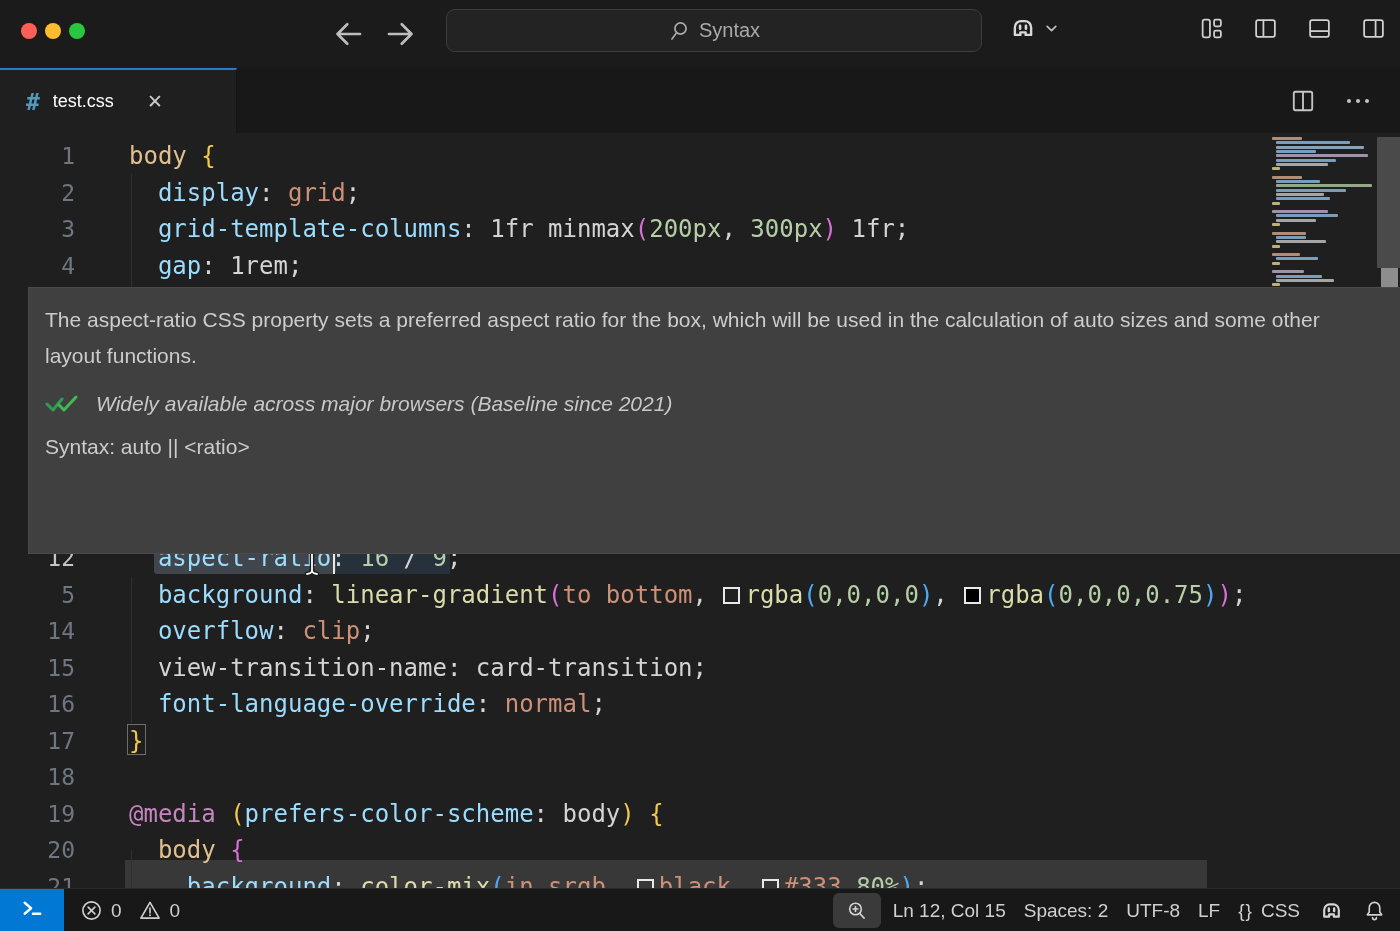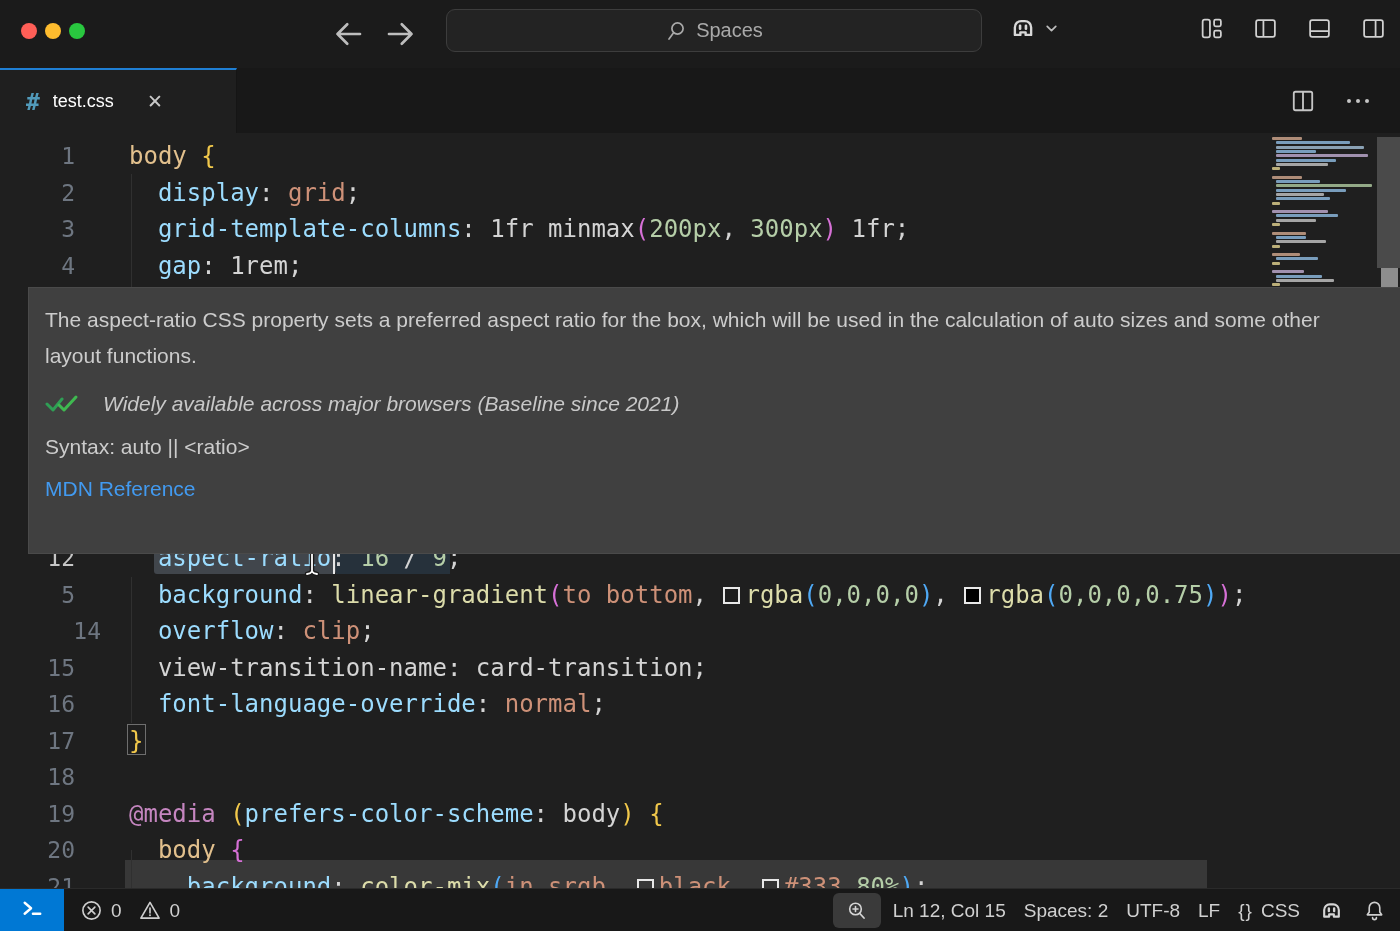--- a/index.html
+++ b/index.html
@@ -64,21 +64,21 @@
   .minimap { position:absolute; left:1270px; top:4px; width:104px; height:150px; }
   .mbar { position:absolute; height:3px; border-radius:1px; opacity:.85; }
   .vscroll-thumb { position:absolute; left:1377px; top:4px; width:23px; height:131px; background:#4a4a4a; }
   .ruler-mark { position:absolute; left:1381px; top:135px; width:17px; height:20px; background:#8d8d8d; }
 
   
   .tooltip { position:absolute; left:28px; top:287px; width:1372px; height:267px; background:#404040;
              border:1px solid #4a4a4a; border-right:none; z-index:5; color:#cccccc;
              padding:14px 20px 0 16px; font-size:21px; }
   .tooltip .para { line-height:36px; max-width:1336px; }
-  .tooltip .baseline-row { margin-top:17px; display:flex; align-items:center; gap:24px; }
+  .tooltip .baseline-row { margin-top:17px; display:flex; align-items:center; gap:17px; }
   .tooltip .baseline-row .bl-text { font-style:italic; color:#c8c8c8; }
   .tooltip .syntax { margin-top:18px; }
   .tooltip .mdn { margin-top:18px; color:#429af0; }
 
   
   .statusbar { position:absolute; left:0; top:888px; width:1400px; height:43px; background:#181818;
                border-top:1px solid #2a2a2a; color:#cfcfcf; font-size:19px;
                display:flex; align-items:center; }
   .remote { position:absolute; left:0; top:0; width:64px; height:43px; background:#0078d4;
             display:flex; align-items:center; justify-content:center; }
@@ -109,21 +109,21 @@
       <svg class="icon" width="36" height="36" viewBox="0 0 24 24">
         <path d="M4 12 H19 M12.5 5.5 L19 12 l-6.5 6.5" stroke="#bdbdbd" stroke-width="1.8" fill="none" stroke-linecap="round" stroke-linejoin="round"></path>
       </svg>
     </div>
 
     <div class="searchbox">
       <svg class="icon" width="22" height="22" viewBox="0 0 22 22">
         <circle cx="12.5" cy="8.5" r="5.6" stroke="#a9a9a9" stroke-width="1.7" fill="none"></circle>
         <path d="M8.2 13.2 L4 19" stroke="#a9a9a9" stroke-width="1.7" stroke-linecap="round"></path>
       </svg>
-      <span class="ph">Spaces</span>
+      <span class="ph">Syntax</span>
     </div>
 
     <div class="copilot-top">
       <svg class="icon" width="30" height="30" viewBox="0 0 24 24">
         <path d="M5.5 17.5 v-6 a5 5 0 0 1 5-5 h3 a5 5 0 0 1 5 5 v6 h-4.4 v-2 h-4.2 v2 z" fill="none" stroke="#d8d8d8" stroke-width="1.9" stroke-linejoin="round"></path>
         <rect x="8.6" y="9.2" width="2.1" height="4.4" rx="1" fill="#d8d8d8"></rect>
         <rect x="13.3" y="9.2" width="2.1" height="4.4" rx="1" fill="#d8d8d8"></rect>
       </svg>
       <svg class="icon" width="15" height="15" viewBox="0 0 14 14">
         <path d="M3 5 l4 4 4-4" stroke="#bdbdbd" stroke-width="1.6" fill="none" stroke-linecap="round" stroke-linejoin="round"></path>
@@ -179,21 +179,21 @@
     <div class="indent-guide" style="top:444px; height:146px;"></div>
     <div class="indent-guide" style="top:717px; height:38px;"></div>
 
     <div id="gutter">
         <div class="gut" style="top: 5px;">1</div>
         <div class="gut" style="top: 41.5px;">2</div>
         <div class="gut" style="top: 78px;">3</div>
         <div class="gut" style="top: 114.5px;">4</div>
         <div class="gut active" style="top: 407px;">12</div>
         <div class="gut" style="top: 443.5px;">5</div>
-        <div class="gut" style="top: 480px; margin-left: 26px;">14</div>
+        <div class="gut" style="top: 480px;">14</div>
         <div class="gut" style="top: 516.5px;">15</div>
         <div class="gut" style="top: 553px;">16</div>
         <div class="gut" style="top: 589.5px;">17</div>
         <div class="gut" style="top: 626px;">18</div>
         <div class="gut" style="top: 662.5px;">19</div>
         <div class="gut" style="top: 699px;">20</div>
         <div class="gut" style="top: 735.5px;">21</div>
       </div>
     <div id="code-lines">
         <div class="code-row" style="top: 5px;"><span class="tok sel">body </span><span class="tok b1">{</span></div>
@@ -263,21 +263,20 @@
   <div class="tooltip">
     <div class="para">The aspect-ratio CSS property sets a preferred aspect ratio for the box, which will be used in the calculation of auto sizes and some other layout functions.</div>
     <div class="baseline-row">
       <svg class="icon" width="34" height="26" viewBox="0 0 34 26">
         <path d="M2 13 l6 6 9-11" stroke="#2f9e55" stroke-width="3" fill="none" stroke-linecap="round" stroke-linejoin="round"></path>
         <path d="M14 14 l5 5 12-13" stroke="#3fb950" stroke-width="3" fill="none" stroke-linecap="round" stroke-linejoin="round"></path>
       </svg>
       <span class="bl-text">Widely available across major browsers (Baseline since 2021)</span>
     </div>
     <div class="syntax">Syntax: auto || &lt;ratio&gt;</div>
-    <div class="mdn">MDN Reference</div>
   </div>
 
   <div class="statusbar">
     <div class="remote">
       <svg class="icon" viewBox="0 0 24 24">
         <path d="M4 6 l7 6 -7 6 M13 18 h8" stroke="#ffffff" stroke-width="2.6" fill="none" stroke-linecap="round" stroke-linejoin="round" transform="translate(0,-3)"></path>
       </svg>
     </div>
     <div class="sb-left">
       <div class="sb-item">

